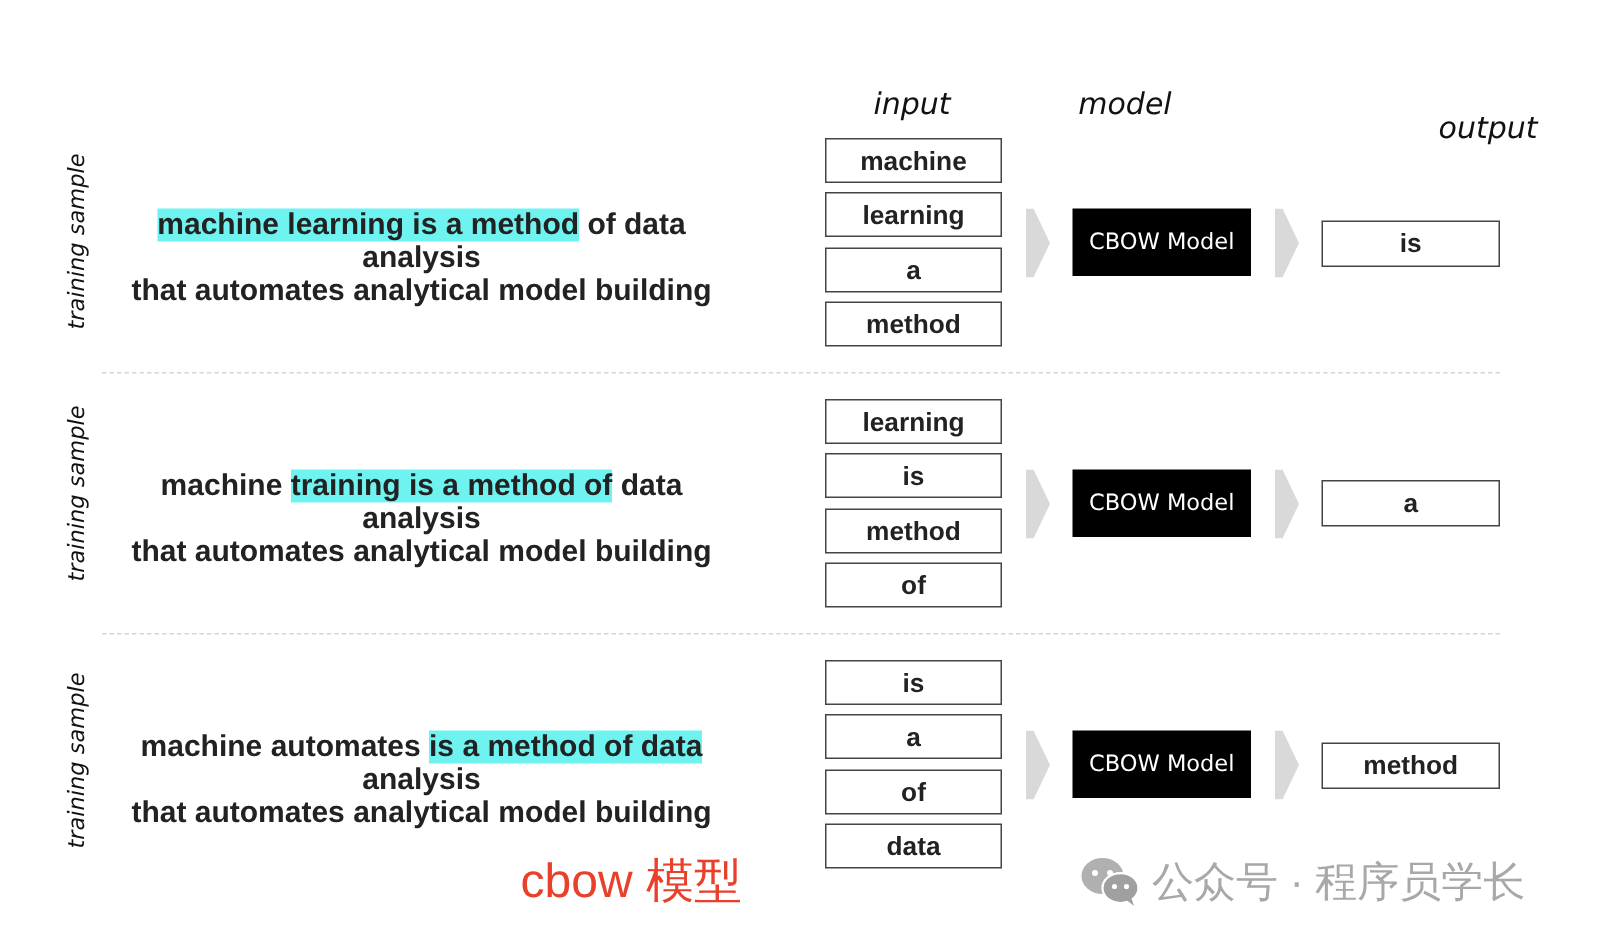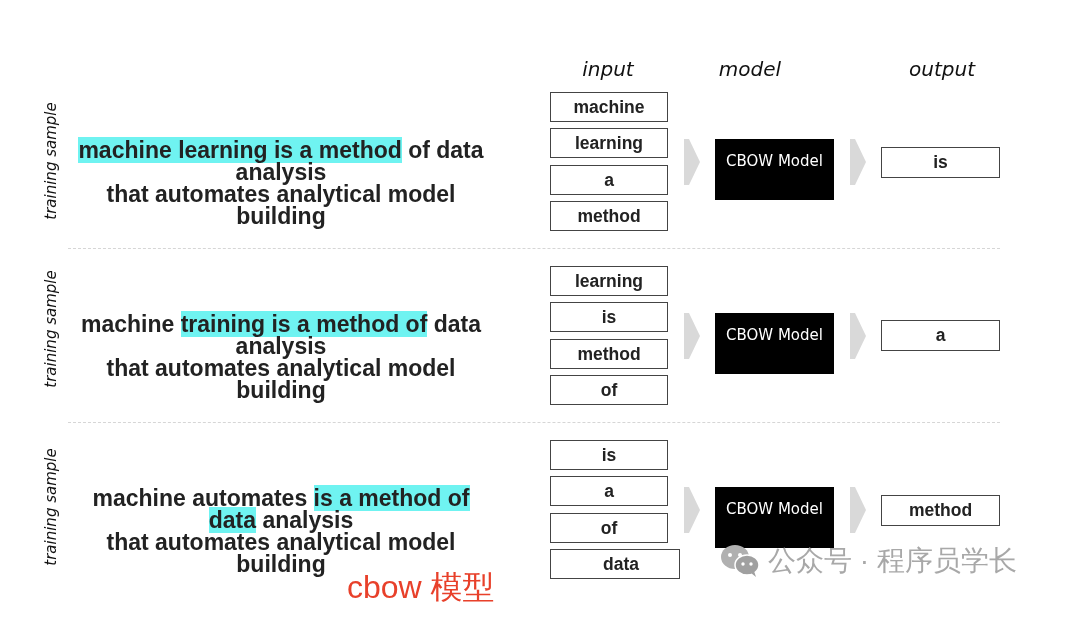--- a/index.html
+++ b/index.html
@@ -6,40 +6,40 @@
   body { width:1080px; height:631px; background:#ffffff; position:relative; overflow:hidden;
          font-family:"Liberation Sans", sans-serif; color:#222; }
   .col-header { position:absolute; top:57px; font-style:italic; font-size:20px; color:#111;
                 font-family:"DejaVu Sans", sans-serif; width:120px; text-align:center; }
   .row { position:absolute; left:0; width:1080px; height:174px; }
   .side-label { position:absolute; left:36px; width:30px; height:140px; }
   .side-label span { position:absolute; left:50%; top:50%; transform:translate(-50%,-50%) rotate(-90deg);
                      white-space:nowrap; font-style:italic; font-size:15px; color:#111;
                      font-family:"DejaVu Sans", sans-serif; }
   .sentence { position:absolute; left:70px; width:422px; text-align:center; font-weight:bold;
-              font-size:23px; line-height:22px; color:#222; }
+              font-size:20px; line-height:22px; color:#222; }
   .hl { background:#6ff3f1; }
   .in-box { position:absolute; left:550px; width:116px; height:28px; border:1.5px solid #444;
             background:#fff; text-align:center; font-weight:bold; font-size:17.5px; line-height:28px;
             color:#222; box-sizing:content-box; }
-  .model { position:absolute; left:715px; width:119px; height:61px; background:#000; color:#fff;
+  .model { position:absolute; left:715px; width:119px; height:45px; background:#000; color:#fff;
            text-align:center; line-height:45px; font-size:15px; font-family:"DejaVu Sans", sans-serif; }
   .out-box { position:absolute; left:881px; width:117px; height:29px; border:1.5px solid #444;
              background:#fff; text-align:center; font-weight:bold; font-size:17.5px; line-height:29px; color:#222; }
   .sep { position:absolute; left:68px; width:932px; height:0; border-top:1.5px dashed #d6d6d6; }
   .caption { position:absolute; left:347px; top:566px; font-size:32px; color:#e8402a; }
-  .watermark { position:absolute; left:720px; top:542px; font-size:28px; color:#a8a8a8; display:flex; align-items:center; }
+  .watermark { position:absolute; left:720px; top:569px; font-size:28px; color:#a8a8a8; display:flex; align-items:center; }
   .watermark svg { margin-right:8px; }
 </style>
 </head>
 <body>
 
 <div class="col-header" style="left:548px;">input</div>
 <div class="col-header" style="left:690px;">model</div>
-<div class="col-header" style="left:882px;">output</div>
+<div class="col-header" style="left:932px;margin-top:16px;">output</div>
 
 <div class="row" style="top:75px;">
   <div class="side-label" style="top:16px;">
       <span>training sample</span>
     </div>
   <div class="sentence" style="top:64px;">
     <div><span></span><span class="hl">machine learning is a method</span><span> of data analysis</span></div>
     <div>that automates analytical model building</div>
   </div>
   <div class="in-box" style="top:17px;">machine</div>
@@ -86,21 +86,21 @@
   <div class="side-label" style="top:14px;">
       <span>training sample</span>
     </div>
   <div class="sentence" style="top:64px;">
     <div><span>machine automates </span><span class="hl">is a method of data</span><span> analysis</span></div>
     <div>that automates analytical model building</div>
   </div>
   <div class="in-box" style="top:17px;">is</div>
   <div class="in-box" style="top:53px;">a</div>
   <div class="in-box" style="top:90px;">of</div>
-  <div class="in-box" style="top:126px;padding-left:12px;">data</div>
+  <div class="in-box" style="top:126px;">data</div>
   <svg style="position:absolute;left:684px;top:64px;" width="16" height="46">
       <polygon points="0,0 5,0 16,23 5,46 0,46 0,0" fill="#d9d9d9"></polygon>
     </svg>
   <div class="model" style="top:64px;">CBOW Model</div>
   <svg style="position:absolute;left:850px;top:64px;" width="16" height="46">
       <polygon points="0,0 5,0 16,23 5,46 0,46 0,0" fill="#d9d9d9"></polygon>
     </svg>
   <div class="out-box" style="top:72px;">method</div>
 </div>
 

